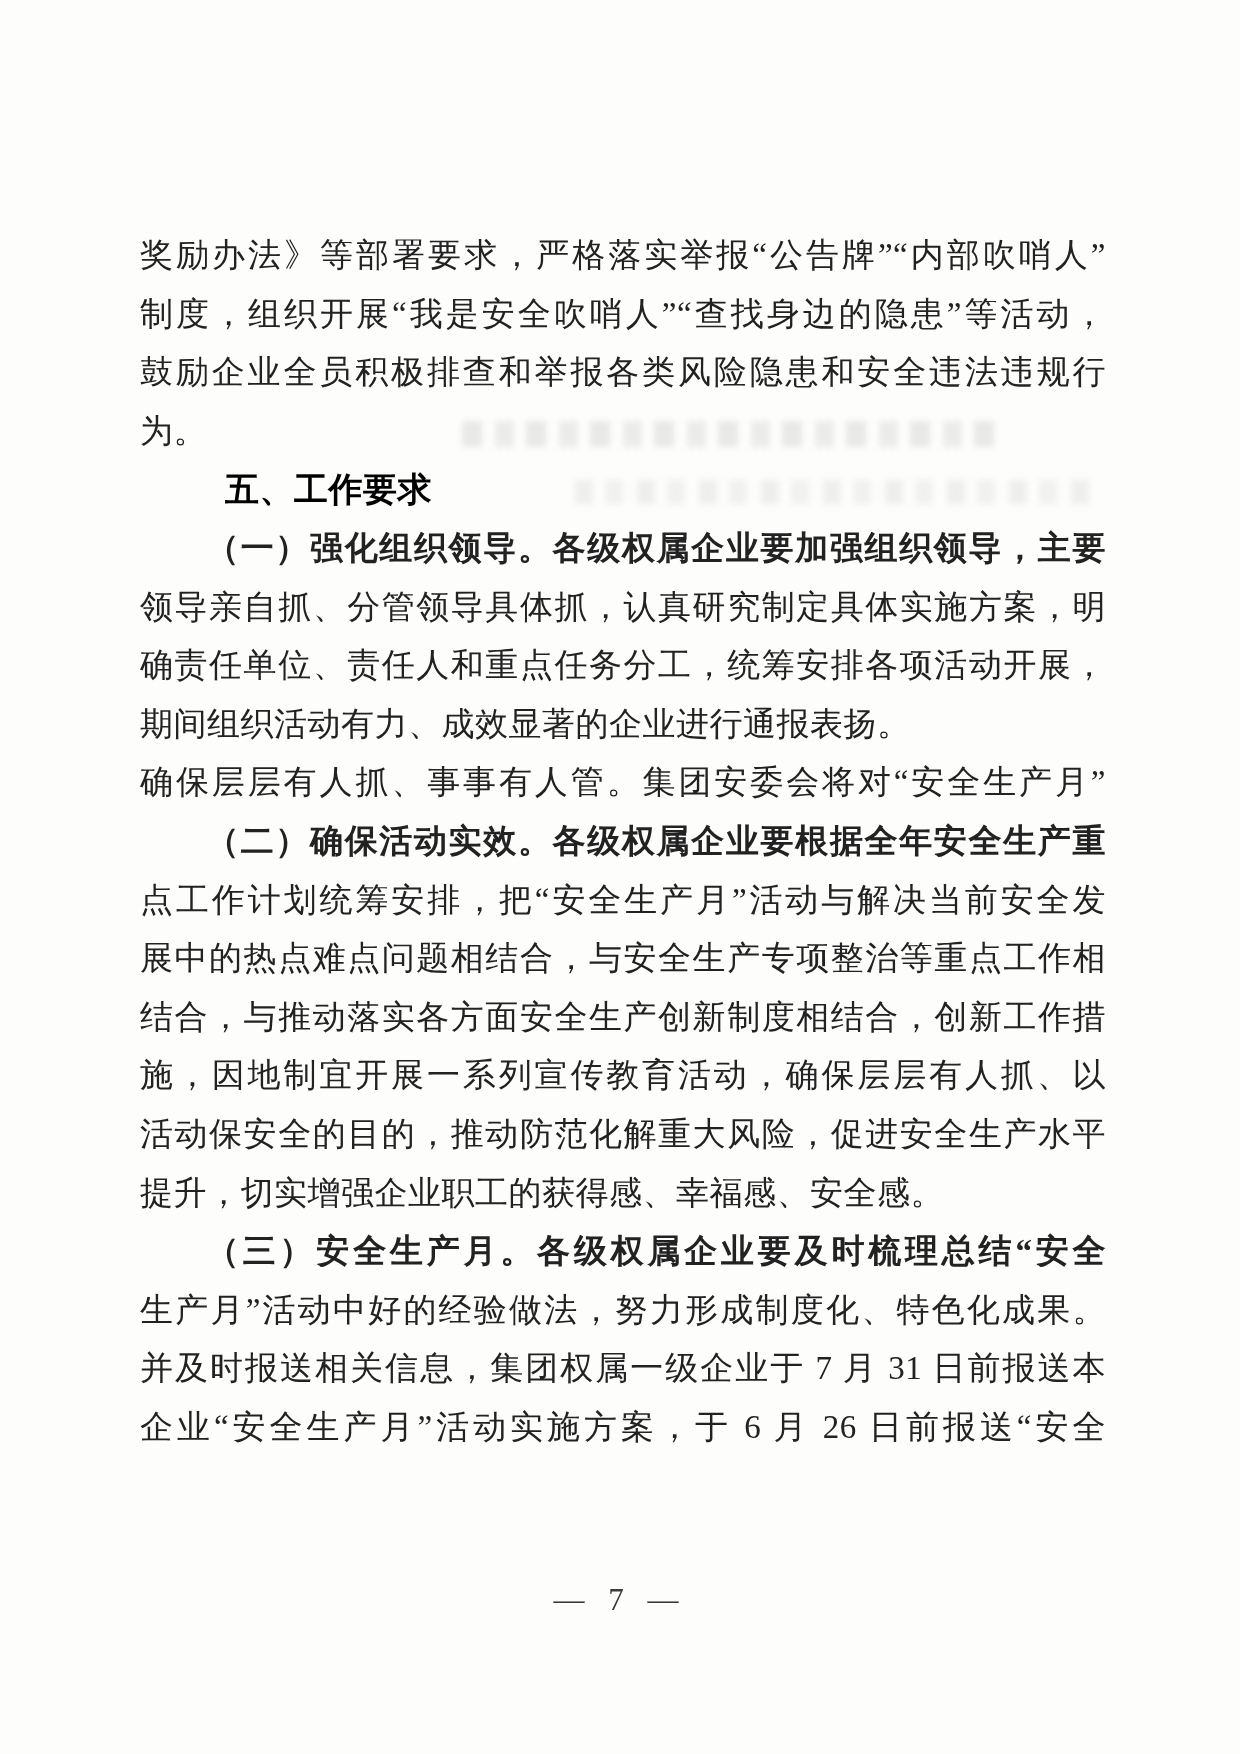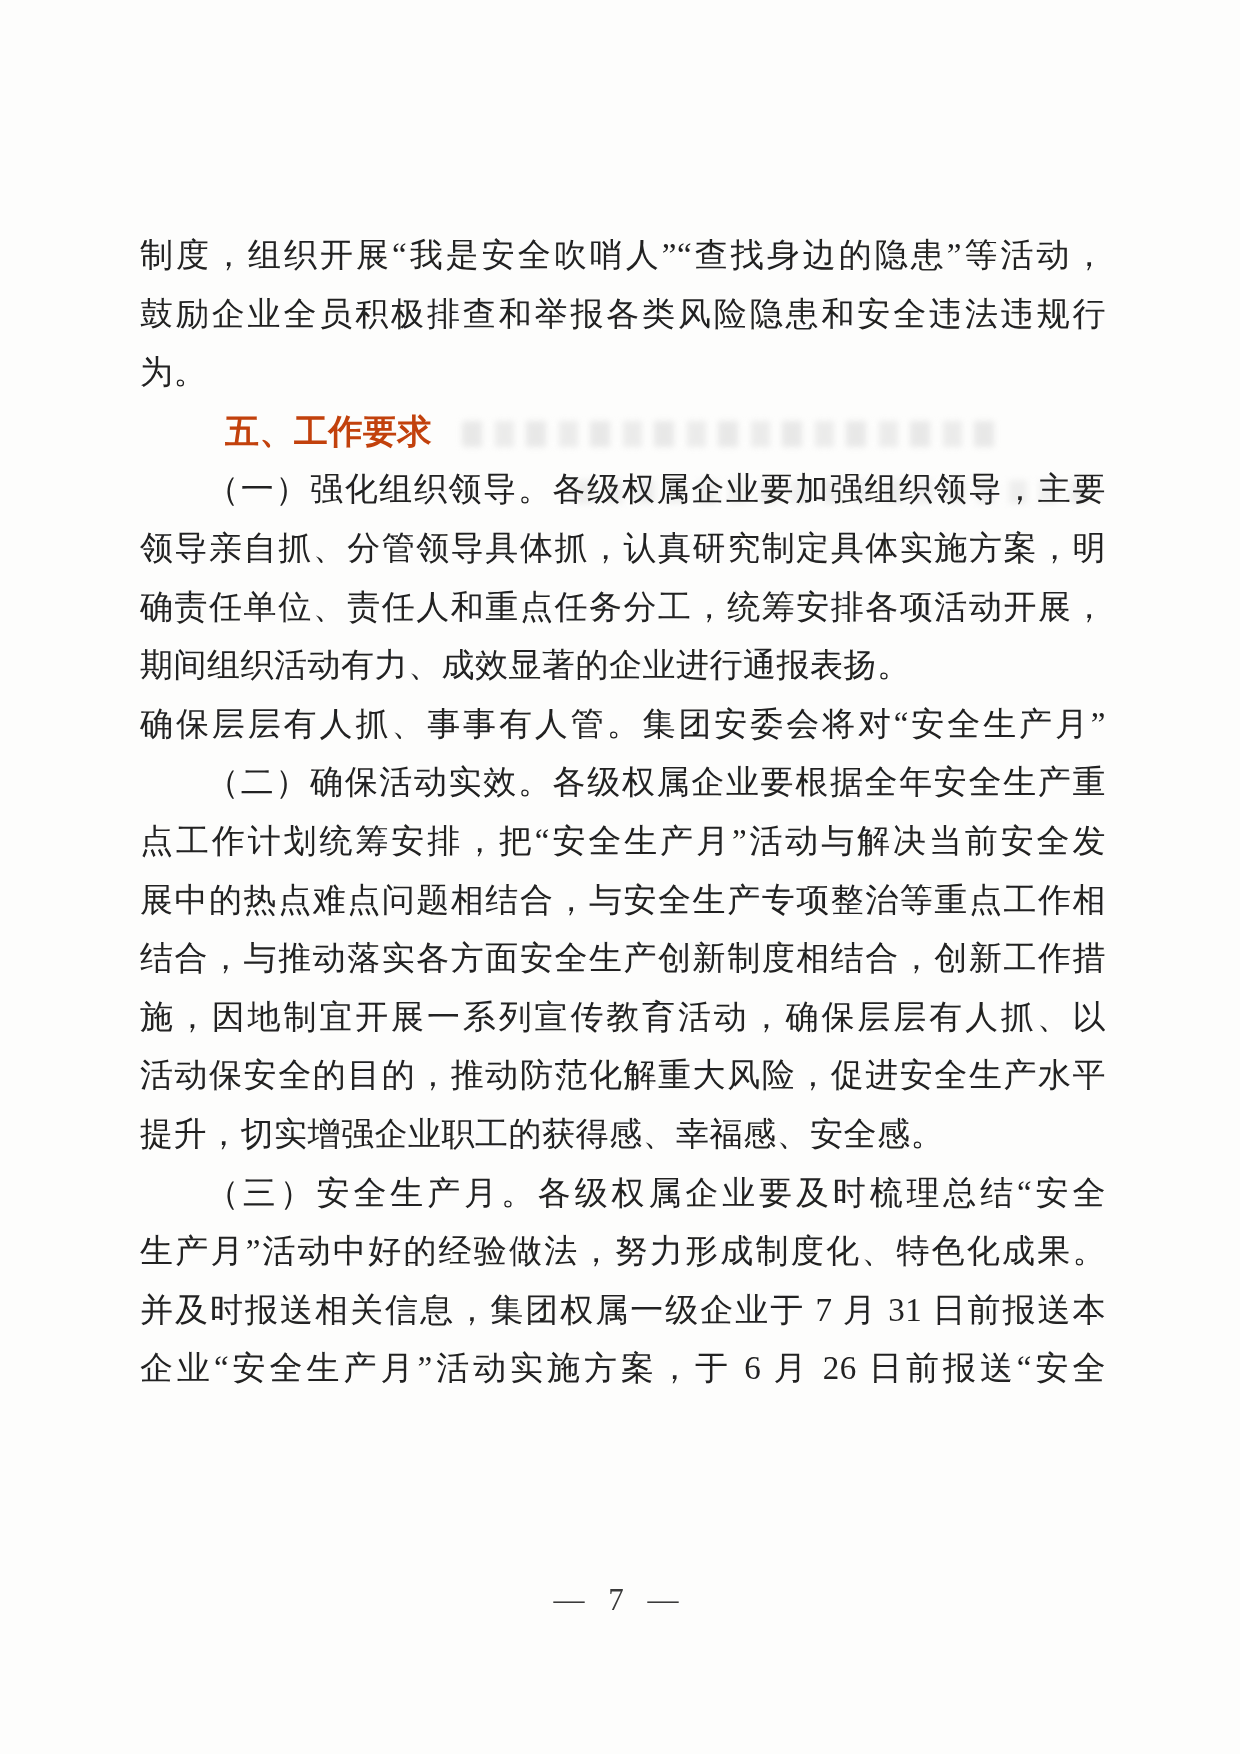--- a/index.html
+++ b/index.html
@@ -35,26 +35,27 @@
     color: #222;
   }
   .line.fill {
     text-align-last: justify;
   }
   .line.partial {
     text-align-last: left;
   }
   .line.indent2 {
     text-indent: 2em;
+    font-weight: bold;
   }
   .line.heading {
     font-family: "Liberation Sans", sans-serif;
     font-weight: 700;
     font-size: 34px;
-    color: #c2410c;
+    color: #000000;
     text-indent: 2.5em;
     text-align-last: left;
   }
   .page-footer {
     position: absolute;
     left: 0;
     top: 1582px;
     width: 100%;
     text-align: center;
     font-size: 31px;
@@ -96,20 +97,21 @@
 </style>
 </head>
 <body>
 
 <div class="scan-page">
 
   <div class="smudge smudge-a"></div>
   <div class="smudge smudge-b"></div>
 
   <div class="text-block">
+    <div class="line fill">奖励办法》等部署要求，严格落实举报“公告牌”“内部吹哨人”</div>
     <div class="line fill">制度，组织开展“我是安全吹哨人”“查找身边的隐患”等活动，</div>
     <div class="line fill">鼓励企业全员积极排查和举报各类风险隐患和安全违法违规行</div>
     <div class="line partial">为。</div>
     <div class="line heading">五、工作要求</div>
     <div class="line fill indent2">（一）强化组织领导。各级权属企业要加强组织领导，主要</div>
     <div class="line fill">领导亲自抓、分管领导具体抓，认真研究制定具体实施方案，明</div>
     <div class="line fill">确责任单位、责任人和重点任务分工，统筹安排各项活动开展，</div>
     <div class="line partial">期间组织活动有力、成效显著的企业进行通报表扬。</div>
     <div class="line fill">确保层层有人抓、事事有人管。集团安委会将对“安全生产月”</div>
     <div class="line fill indent2">（二）确保活动实效。各级权属企业要根据全年安全生产重</div>

